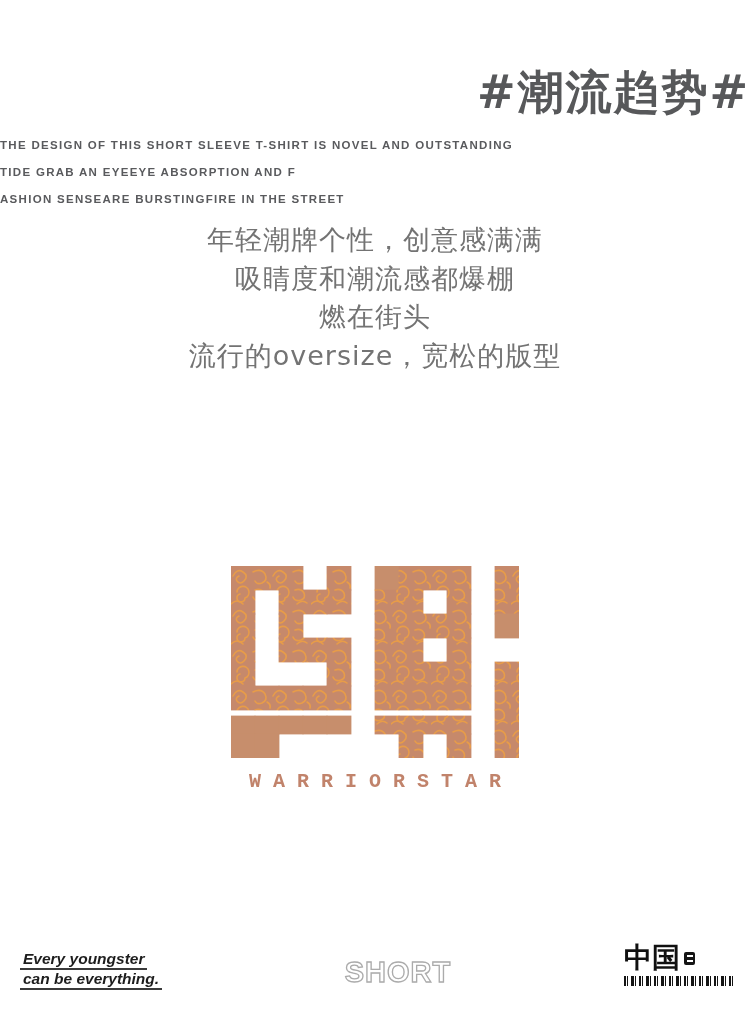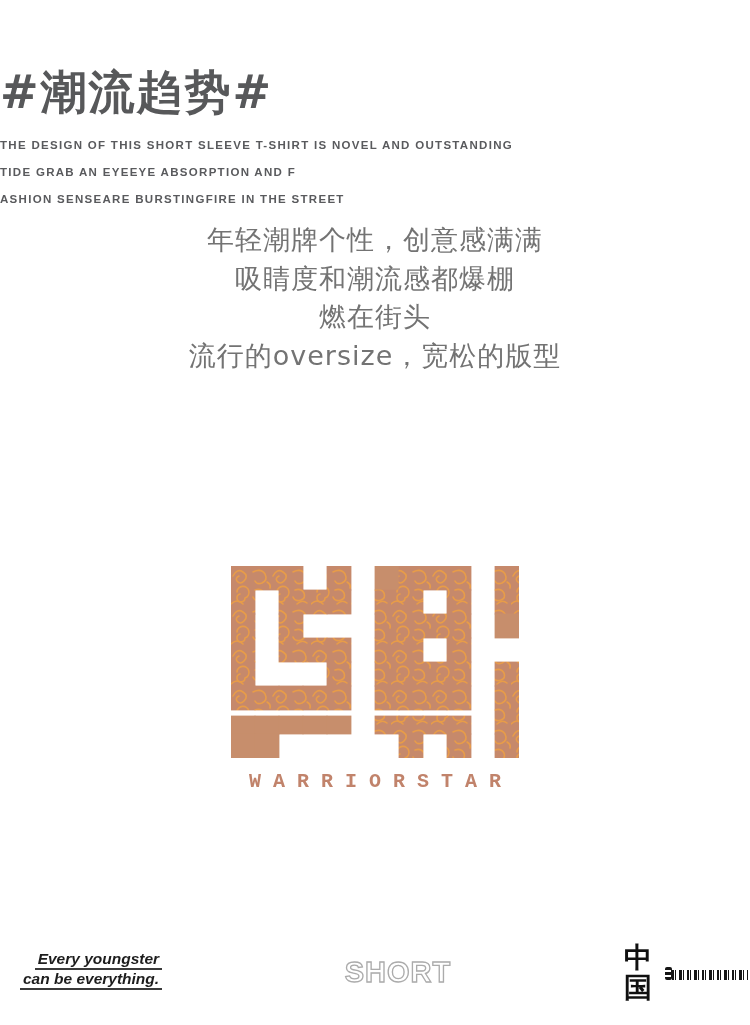--- a/index.html
+++ b/index.html
@@ -2,21 +2,21 @@
 <html><head>
 <meta charset="utf-8">
 <style>
   html,body{margin:0;padding:0;background:#fff;}
   #canvas{
     position:relative;width:750px;height:1025px;background:#ffffff;overflow:hidden;
     font-family:"Liberation Sans","DejaVu Sans",sans-serif;
   }
   
   .title{
-    position:absolute;top:62px;left:0;width:100%;text-align:left;
+    position:absolute;top:62px;left:0;width:100%;text-align:right;
     font-size:46px;font-weight:800;letter-spacing:2px;color:#57585a;
     font-family:"DejaVu Sans","Liberation Sans",sans-serif;
   }
   .eng-line{
     position:absolute;left:0;width:100%;text-align:left;
     font-size:11.5px;font-weight:700;letter-spacing:1.3px;color:#595a5d;
   }
   .eng-line.l1{top:139px}
   .eng-line.l2{top:166px}
   .eng-line.l3{top:193px}
@@ -29,32 +29,32 @@
   .maze-wrap{position:absolute;left:231px;top:566px;width:288px;height:192px;}
   .maze-wrap svg{display:block;width:288px;height:192px;}
   .wstar{
     position:absolute;left:231px;top:770px;width:288px;text-align:center;
     font-family:Liberation Mono, monospace;
     font-weight:700;font-size:20px;letter-spacing:12px;color:#c1836b;
     transform:translateX(6px);
   }
   
   .tagline{
-    position:absolute;left:20px;top:950px;display:flex;flex-direction:column;align-items:flex-end;
+    position:absolute;left:20px;top:950px;display:flex;flex-direction:column;align-items:flex-start;
     font-style:italic;font-weight:800;font-size:15.5px;line-height:18px;color:#1d1d1d;
   }
   .tagline .tl-line{border-bottom:2px solid #3a3a3a;padding:0 3px 0 3px;}
   .design{
     position:absolute;left:338px;top:956px;width:120px;text-align:center;
     font-size:29px;font-weight:800;letter-spacing:1px;color:#ffffff;
     -webkit-text-stroke:1.3px #ababab;text-shadow:0 0 1px #c2c2c2;
   }
   .brand{
     position:absolute;left:624px;top:943px;width:124px;
-    display:flex;align-items:center;
+    display:flex;flex-direction:column;align-items:flex-start;
   }
   .brand-row{
     display:flex;align-items:center;gap:4px;
     font-family:"DejaVu Sans","Liberation Serif",serif;
     font-weight:900;font-size:28px;color:#101010;line-height:30px;
   }
   .seal{width:11px;height:13px;background:#151515;border-radius:2px;
     display:flex;flex-direction:column;justify-content:space-evenly;align-items:center;}
   .seal i{display:block;width:6px;height:2px;background:#fff;}
   .barcode{

